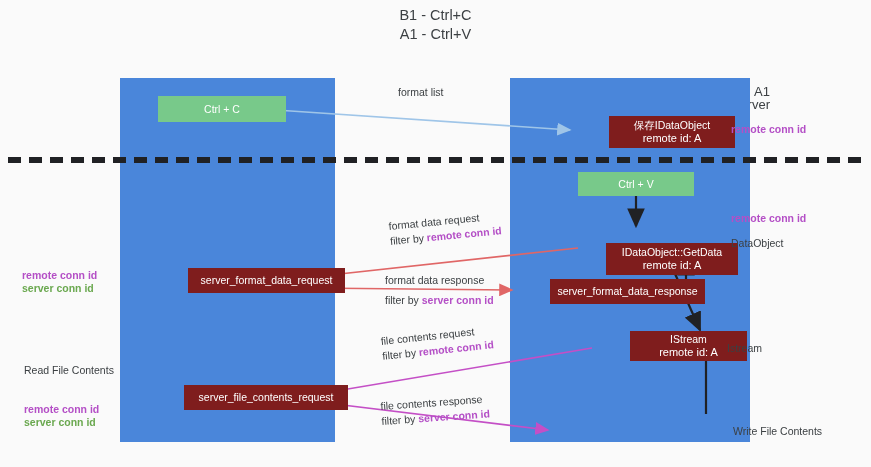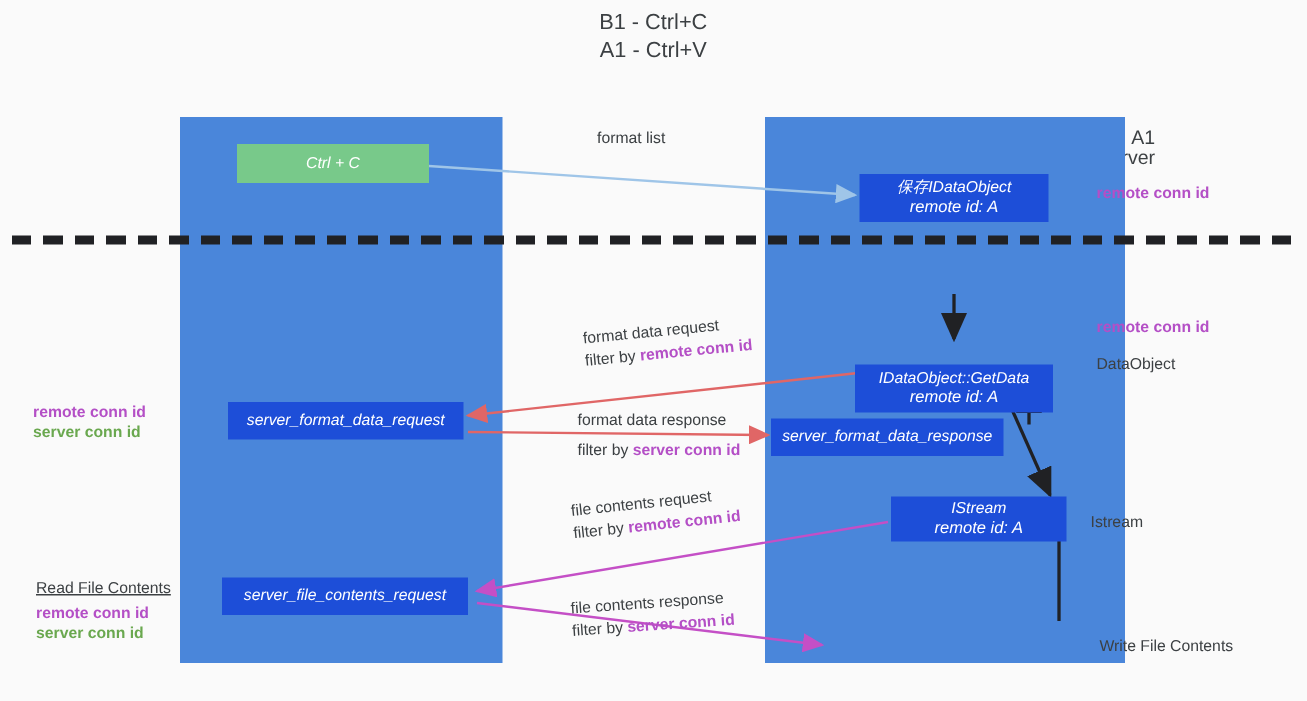--- a/index.html
+++ b/index.html
@@ -56,25 +56,24 @@
   .node {
     display: flex;
     flex-direction: column;
     align-items: center;
     justify-content: center;
     color: #ffffff;
     font-size: 10.5px;
     line-height: 13px;
     text-align: center;
     padding: 12px 4px;
-    font-style: italic;
   }
   .node .l2 { font-size: 11px; }
   .green { background: #78c98a; }
-  .orange { background: #1d4ed8; }
+  .orange { background: #7f1d1d; margin-left: 36px; }
 
   
   .annot { font-size: 10.5px; line-height: 14px; color: #3c4043; }
   .purple { color: #b44fc6; font-weight: bold; }
   .green-t { color: #6aa84f; font-weight: bold; }
   .plain { color: #3c4043; }
 
   
   .edge-label {
     font-size: 10.5px;
@@ -145,20 +144,23 @@
 
   <div class="abs node green" style="left:158px; top:96px; width:128px; height:26px;">
     <div>Ctrl + C</div>
   </div>
 
   <div class="abs node orange" style="left:573px; top:116px; width:126px; height:32px;">
     <div>保存IDataObject</div>
     <div class="l2">remote id: A</div>
   </div>
 
+  <div class="abs node green" style="left:578px; top:172px; width:116px; height:24px;">
+    <div>Ctrl + V</div>
+  </div>
 
   <div class="abs node orange" style="left:570px; top:243px; width:132px; height:32px;">
     <div>IDataObject::GetData</div>
     <div class="l2">remote id: A</div>
   </div>
 
   <div class="abs node orange" style="left:514px; top:279px; width:155px; height:25px;">
     <div>server_format_data_response</div>
   </div>
 
@@ -208,17 +210,17 @@
 
   <div class="abs annot plain" style="left:731px; top:236px;">DataObject</div>
 
   <div class="abs annot plain" style="left:727px; top:341px;">Istream</div>
 
   <div class="abs annot plain" style="left:733px; top:424px;">Write File Contents</div>
 
   <div class="abs annot purple" style="left:22px; top:268px;">remote conn id</div>
   <div class="abs annot green-t" style="left:22px; top:281px;">server conn id</div>
 
-  <div class="abs annot plain" style="left:24px; top:385px;text-decoration:underline;">Read File Contents</div>
+  <div class="abs annot plain" style="left:24px; top:363px;">Read File Contents</div>
   <div class="abs annot purple" style="left:24px; top:402px;">remote conn id</div>
   <div class="abs annot green-t" style="left:24px; top:415px;">server conn id</div>
 
 </div>
 
 </body></html>

